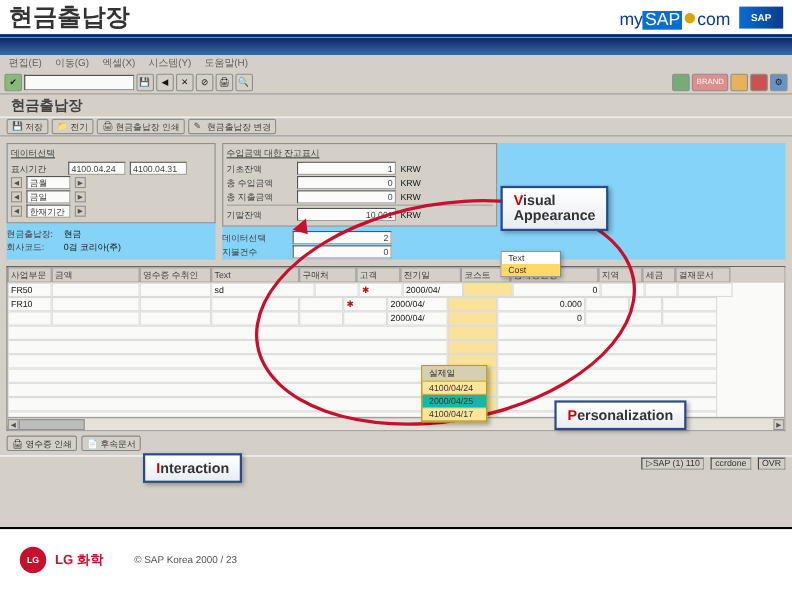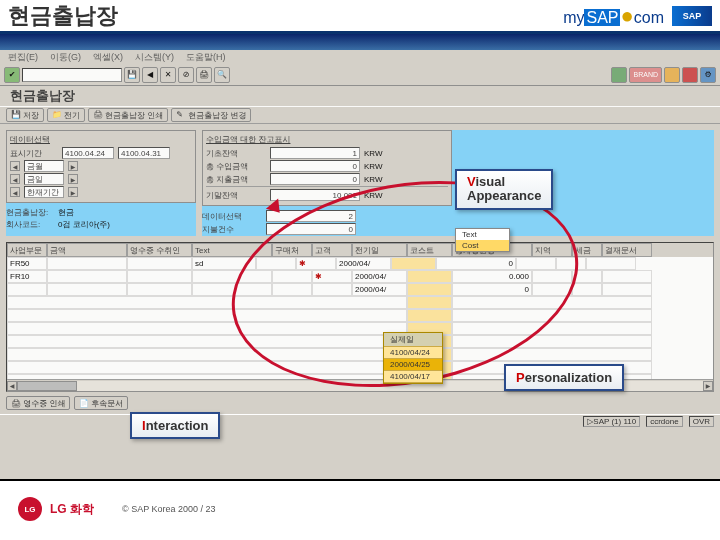--- a/index.html
+++ b/index.html
@@ -204,34 +204,34 @@
     </div>
   </div>
 
 
   <div class="grid-area blur" style="margin:0 6px;height:150px;position:relative">
     <div class="grid-header">
       <div class="grid-cell-h" style="width:40px">사업부문</div>
       <div class="grid-cell-h" style="width:80px">금액</div>
       <div class="grid-cell-h" style="width:65px">영수증 수취인</div>
       <div class="grid-cell-h" style="width:80px">Text</div>
-      <div class="grid-cell-h" style="width:40px">구매처</div>
+      <div class="grid-cell-h" style="width:52px">구매처</div>
       <div class="grid-cell-h" style="width:40px">고객</div>
       <div class="grid-cell-h" style="width:55px">전기일</div>
       <div class="grid-cell-h" style="width:45px">코스트</div>
       <div class="grid-cell-h" style="width:80px">총계정원장</div>
       <div class="grid-cell-h" style="width:40px">지역</div>
       <div class="grid-cell-h" style="width:30px">세금</div>
       <div class="grid-cell-h" style="width:50px">결재문서</div>
     </div>
     <div class="grid-row">
       <div class="grid-cell" style="width:40px">FR50</div>
       <div class="grid-cell" style="width:80px"></div>
       <div class="grid-cell" style="width:65px"></div>
-      <div class="grid-cell" style="width:64px">sd</div>
+      <div class="grid-cell" style="width:94px">sd</div>
       <div class="grid-cell" style="width:40px"></div>
       <div class="grid-cell" style="width:40px">
           <span style="color:#b00">✱</span>
         </div>
       <div class="grid-cell" style="width:55px">2000/04/</div>
       <div class="grid-cell" style="width:45px;background:#ffe599"></div>
       <div class="grid-cell" style="width:80px;justify-content:flex-end">0</div>
       <div class="grid-cell" style="width:40px"></div>
       <div class="grid-cell" style="width:30px"></div>
       <div class="grid-cell" style="width:50px"></div>
@@ -348,21 +348,21 @@
   </div>
 
   <div class="popup-menu" style="left:455px;top:194px;width:55px">
     <div class="popup-item">Text</div>
     <div class="popup-item sel">Cost</div>
   </div>
 
   <div class="date-dropdown" style="left:383px;top:298px;width:60px">
     <div class="date-item" style="background:#d4d0b0">실제일</div>
     <div class="date-item">4100/04/24</div>
-    <div class="date-item" style="background:#eab308">2000/04/25</div>
+    <div class="date-item" style="background:#14b8a6">2000/04/25</div>
     <div class="date-item">4100/04/17</div>
   </div>
 </div>
 
 <div class="footer">
   <div class="lg-logo">LG</div>
   <div class="lg-text">LG 화학</div>
   <div class="footer-copy">© SAP Korea 2000 / 23</div>
 </div>
 

